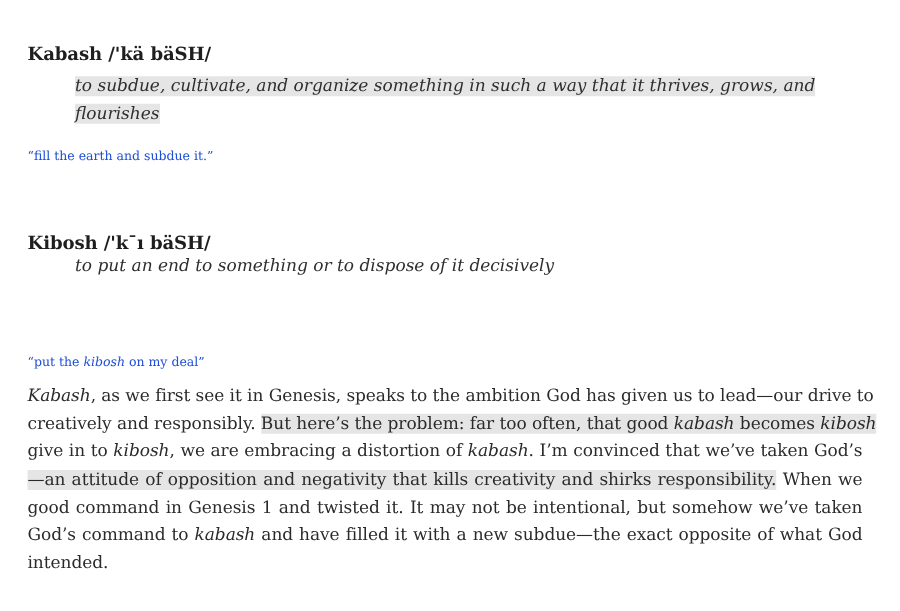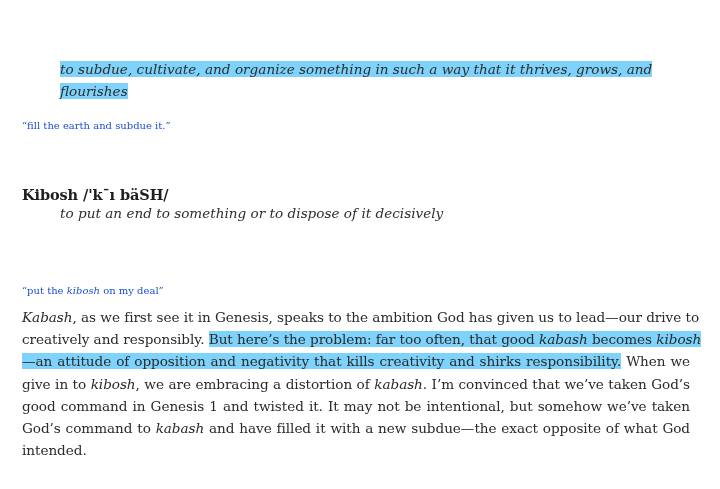--- a/index.html
+++ b/index.html
@@ -2,48 +2,49 @@
 <html><head>
 <meta charset="utf-8">
 <style>
   html, body { margin: 0; padding: 0; background: #ffffff; }
   body { width: 720px; height: 489px; overflow: hidden; position: relative;
          font-family: "DejaVu Serif", "Liberation Serif", serif; color: #2a2a2a; }
   .page { position: absolute; left: 0; top: 0; width: 720px; height: 489px; }
   .term { position: absolute; left: 22px; font-weight: bold; font-size: 14.5px; color: #1e1e1e; letter-spacing: -0.1px; }
   .def { position: absolute; left: 60px; font-style: italic; font-size: 13.6px; line-height: 22px; color: #2e2e2e; }
   .example { position: absolute; left: 22px; font-size: 10px; color: #1d4ed8; }
-  .hl { background: #7dd3fc; }
+  .hl { background: #e5e5e5; }
   .para { position: absolute; left: 22px; top: 306px; width: 668px; font-size: 13.6px; line-height: 22.2px;
           text-align: justify; color: #2a2a2a; letter-spacing: -0.05px; }
   .para .line { display: block; white-space: nowrap; text-align-last: justify; }
   .para .line.last { text-align-last: left; }
   em { font-style: italic; }
 </style>
 </head>
 <body>
 
 <div class="page">
 
+  <div class="term" style="top:35px;">Kabash /'kä bäSH/</div>
   <div class="def" style="top:58px;">
     <span class="hl">to subdue, cultivate, and organize something in such a way that it thrives, grows, and</span><br>
     <span class="hl">flourishes</span>
   </div>
   <div class="example" style="top:120px;">“fill the earth and subdue it.”</div>
 
   <div class="term" style="top:186px;">Kibosh /'k¯ı bäSH/</div>
   <div class="def" style="top:202px;">
     <span>to put an end to something or to dispose of it decisively</span>
   </div>
   <div class="example" style="top:245px;margin-top:40px;">
     <span>“put the </span><em>kibosh</em><span> on my deal”</span>
   </div>
 
   <div class="para" id="para">
       <span class="line"><em>Kabash</em><span>, as we first see it in Genesis, speaks to the ambition God has given us to lead—our drive to</span></span>
       <span class="line"><span>creatively and responsibly. </span><span class="hl">But here’s the problem: far too often, that good </span><em class="hl">kabash</em><span class="hl"> becomes </span><em class="hl">kibosh</em></span>
+      <span class="line"><span>give in to </span><em>kibosh</em><span>, we are embracing a distortion of </span><em>kabash</em><span>. I’m convinced that we’ve taken God’s</span></span>
       <span class="line"><span class="hl">—an attitude of opposition and negativity that kills creativity and shirks responsibility.</span><span> When we</span></span>
-      <span class="line"><span>give in to </span><em>kibosh</em><span>, we are embracing a distortion of </span><em>kabash</em><span>. I’m convinced that we’ve taken God’s</span></span>
       <span class="line"><span>good command in Genesis 1 and twisted it. It may not be intentional, but somehow we’ve taken</span></span>
       <span class="line"><span>God’s command to </span><em>kabash</em><span> and have filled it with a new subdue—the exact opposite of what God</span></span>
       <span class="line last"><span>intended.</span></span>
     </div>
 </div>
 
 </body></html>

